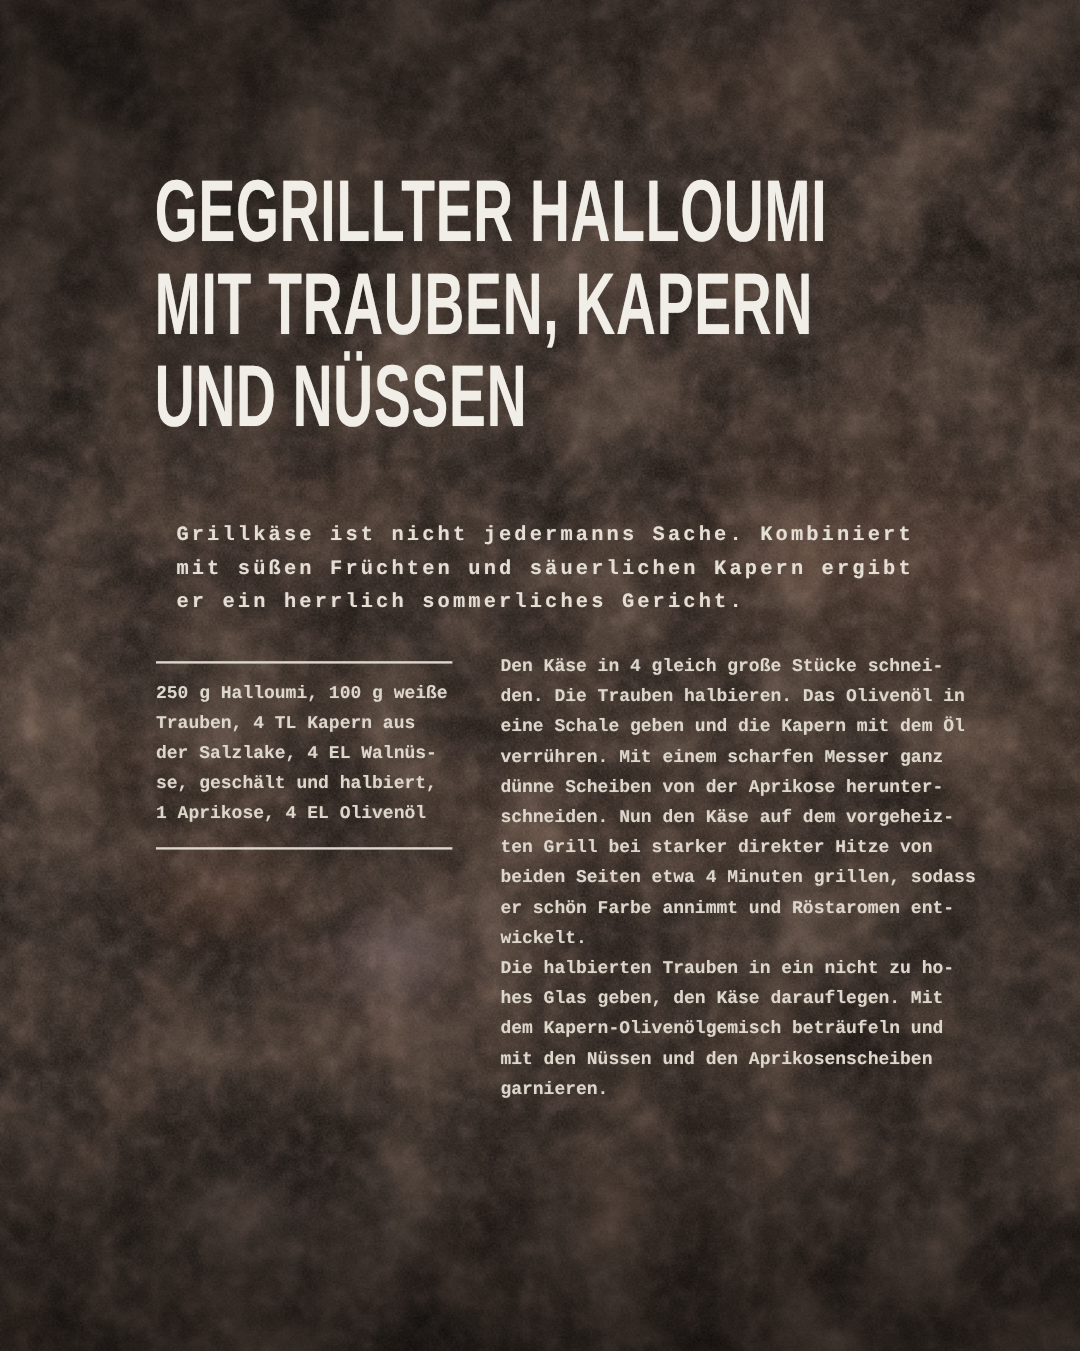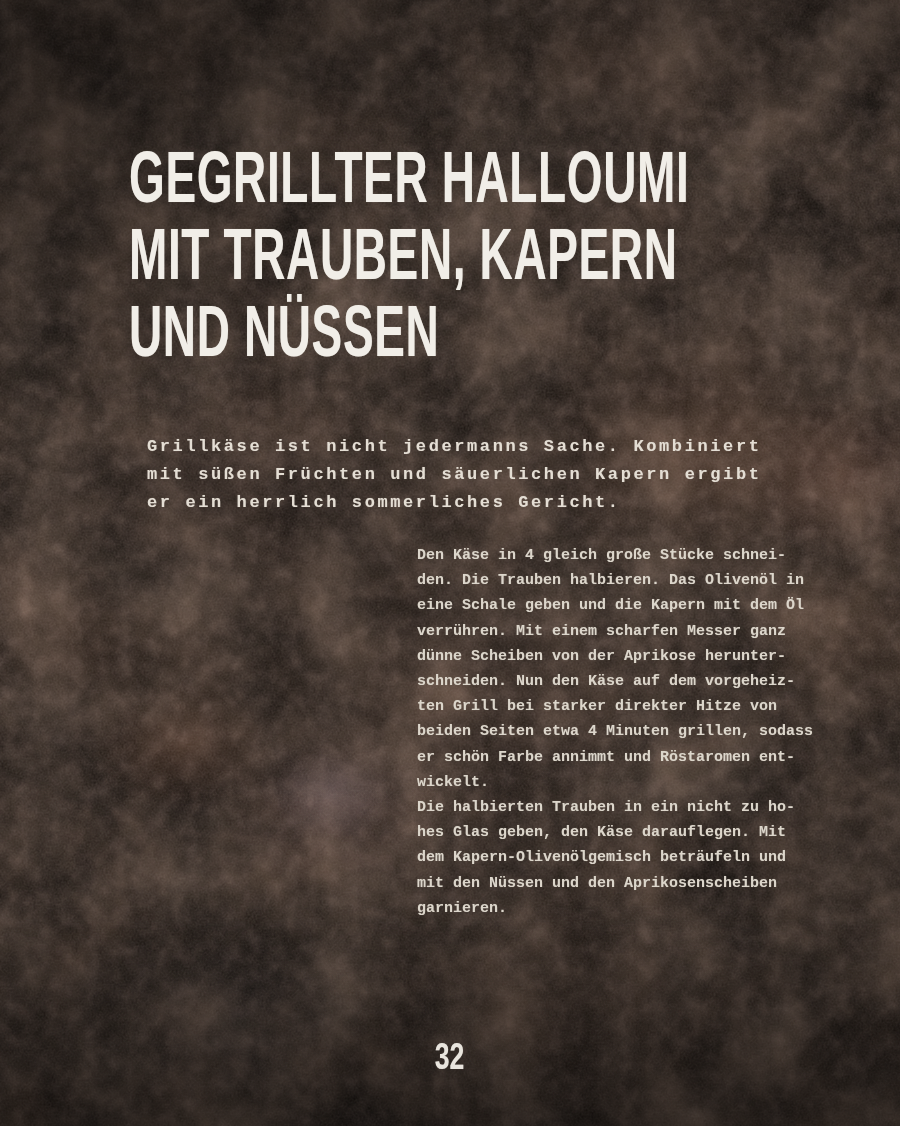--- a/index.html
+++ b/index.html
@@ -176,34 +176,36 @@
   <h1 class="title">
     <span class="title-line">GEGRILLTER HALLOUMI</span>
     <span class="title-line">MIT TRAUBEN, KAPERN</span>
     <span class="title-line">UND NÜSSEN</span>
   </h1>
 
   <p class="intro">Grillkäse ist nicht jedermanns Sache. Kombiniert
 mit süßen Früchten und säuerlichen Kapern ergibt
 er ein herrlich sommerliches Gericht.</p>
 
+  <aside class="ingredients">250 g Halloumi, 100 g weiße
+Trauben, 4 TL Kapern aus
+der Salzlake, 4 EL Walnüs-
+se, geschält und halbiert,
+1 Aprikose, 4 EL Olivenöl</aside>
 
   <p class="instructions">Den Käse in 4 gleich große Stücke schnei-
 den. Die Trauben halbieren. Das Olivenöl in
 eine Schale geben und die Kapern mit dem Öl
 verrühren. Mit einem scharfen Messer ganz
 dünne Scheiben von der Aprikose herunter-
 schneiden. Nun den Käse auf dem vorgeheiz-
 ten Grill bei starker direkter Hitze von
 beiden Seiten etwa 4 Minuten grillen, sodass
 er schön Farbe annimmt und Röstaromen ent-
 wickelt.
 Die halbierten Trauben in ein nicht zu ho-
 hes Glas geben, den Käse darauflegen. Mit
 dem Kapern-Olivenölgemisch beträufeln und
 mit den Nüssen und den Aprikosenscheiben
 garnieren.</p>
 
-  <div class="page-number">
-    <span>32</span>
-  </div>
 
 </div>
 
 </body></html>

